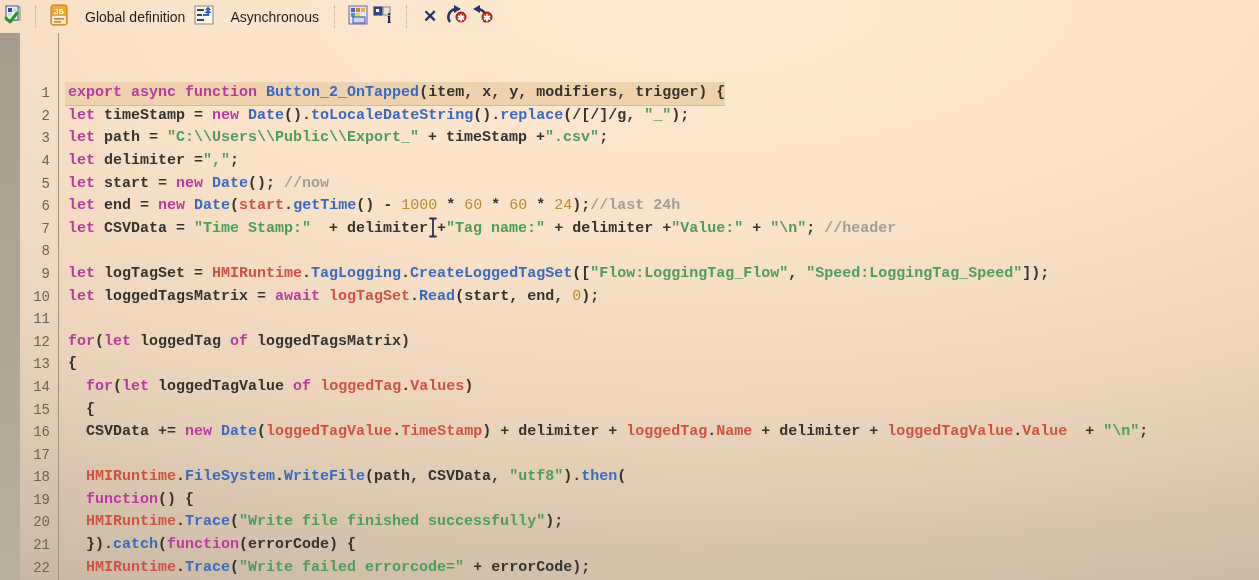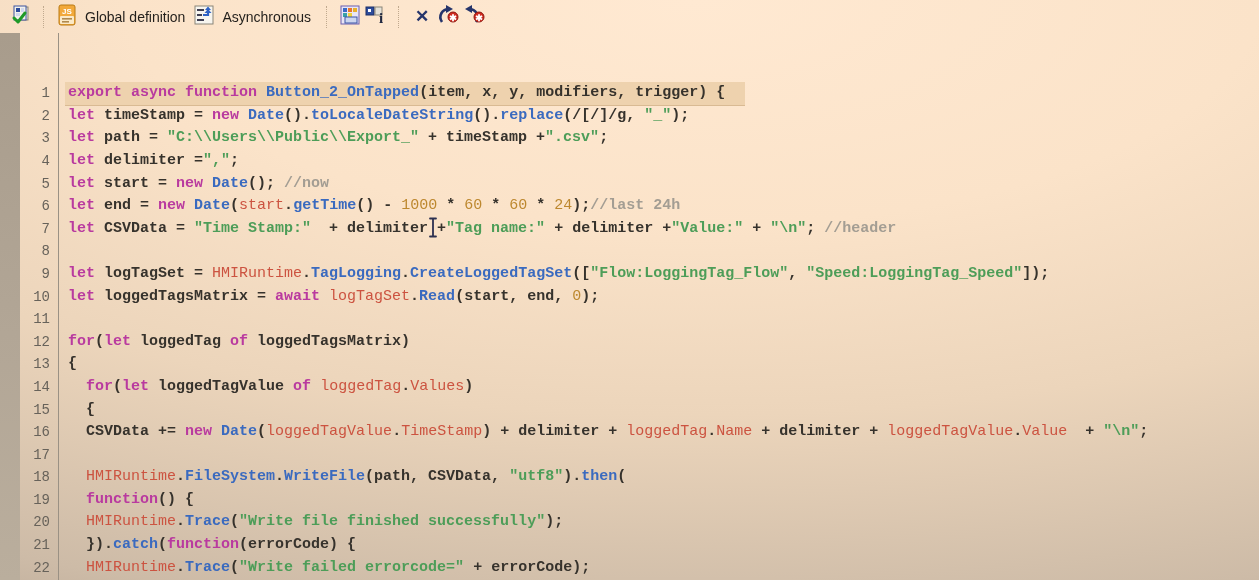--- a/index.html
+++ b/index.html
@@ -2,39 +2,39 @@
 <html><head>
 <meta charset="utf-8">
 <style>
   html,body{margin:0;padding:0;background:#8f8274;}
   .stage{
     position:relative;width:1259px;height:580px;overflow:hidden;
     background:radial-gradient(150% 130% at 55% 0%, #ffe9d2 0%, #fbe3c9 30%, #ecd5bb 55%, #cdbba7 82%, #ab9a89 100%);
     font-family:"Liberation Sans",sans-serif;
   }
   
-  .toolbar{position:absolute;top:0;left:0;right:0;height:33px;display:flex;align-items:center;padding-left:8px;}
-  .tb-label{font-size:14px;color:#221f1b;margin:0 6px 0 5px;white-space:nowrap;}
+  .toolbar{position:absolute;top:0;left:0;right:0;height:33px;display:flex;align-items:center;}
+  .tb-label{font-size:14px;color:#221f1b;margin:0 6px 0 13px;white-space:nowrap;}
   .tb-sep{width:1px;height:22px;border-left:1px dotted #bda castle;border-left:1px dotted #c0a98e;margin:0 9px;}
   .tb-btn{display:flex;align-items:center;justify-content:center;width:26px;height:26px;flex:0 0 auto;}
   .x-glyph{font-size:17px;font-weight:bold;color:#26356b;line-height:1;}
   
   .left-band{position:absolute;left:0;top:33px;bottom:0;width:20px;
     background:linear-gradient(180deg,#a89c8c 0%,#b2a696 55%,#baae9d 100%);}
   .gutter-line{position:absolute;left:58px;top:33px;bottom:0;width:1px;background:#9a9184;}
   .code{position:absolute;top:37px;left:20px;right:0;bottom:0;
     font-family:"Liberation Mono","DejaVu Sans Mono",monospace;font-size:15px;line-height:22.6px;white-space:pre;}
   .code-line{display:flex;height:22.6px;}
   .ln{width:30px;flex:0 0 30px;text-align:right;padding-right:9px;color:#67625a;font-size:14px;}
   .lc{padding-left:9px;}
   .wrap{display:inline-block;}
-  .wrap.hl{background:#eed2ae;border-bottom:1px solid #d9ba93;padding:0 20px 0 3px;margin-left:-3px;}
+  .wrap.hl{background:#eed2ae;border-bottom:1px solid #d9ba93;padding:0 0 0 3px;margin-left:-3px;}
   .seg-k{color:#b93a9f;font-weight:bold;}
   .seg-f{color:#3a6abf;font-weight:bold;}
-  .seg-o{color:#cc5340;font-weight:normal;}
+  .seg-o{color:#cc5340;font-weight:bold;}
   .seg-s{color:#4d9d58;font-weight:bold;}
   .seg-n{color:#bd882f;font-weight:normal;}
   .seg-c{color:#a39d93;font-weight:bold;}
   .seg-p{color:#36322c;font-weight:bold;}
   .ibeam{position:absolute;left:428px;top:217px;}
 </style>
 </head>
 <body>
 
 <div class="stage">

